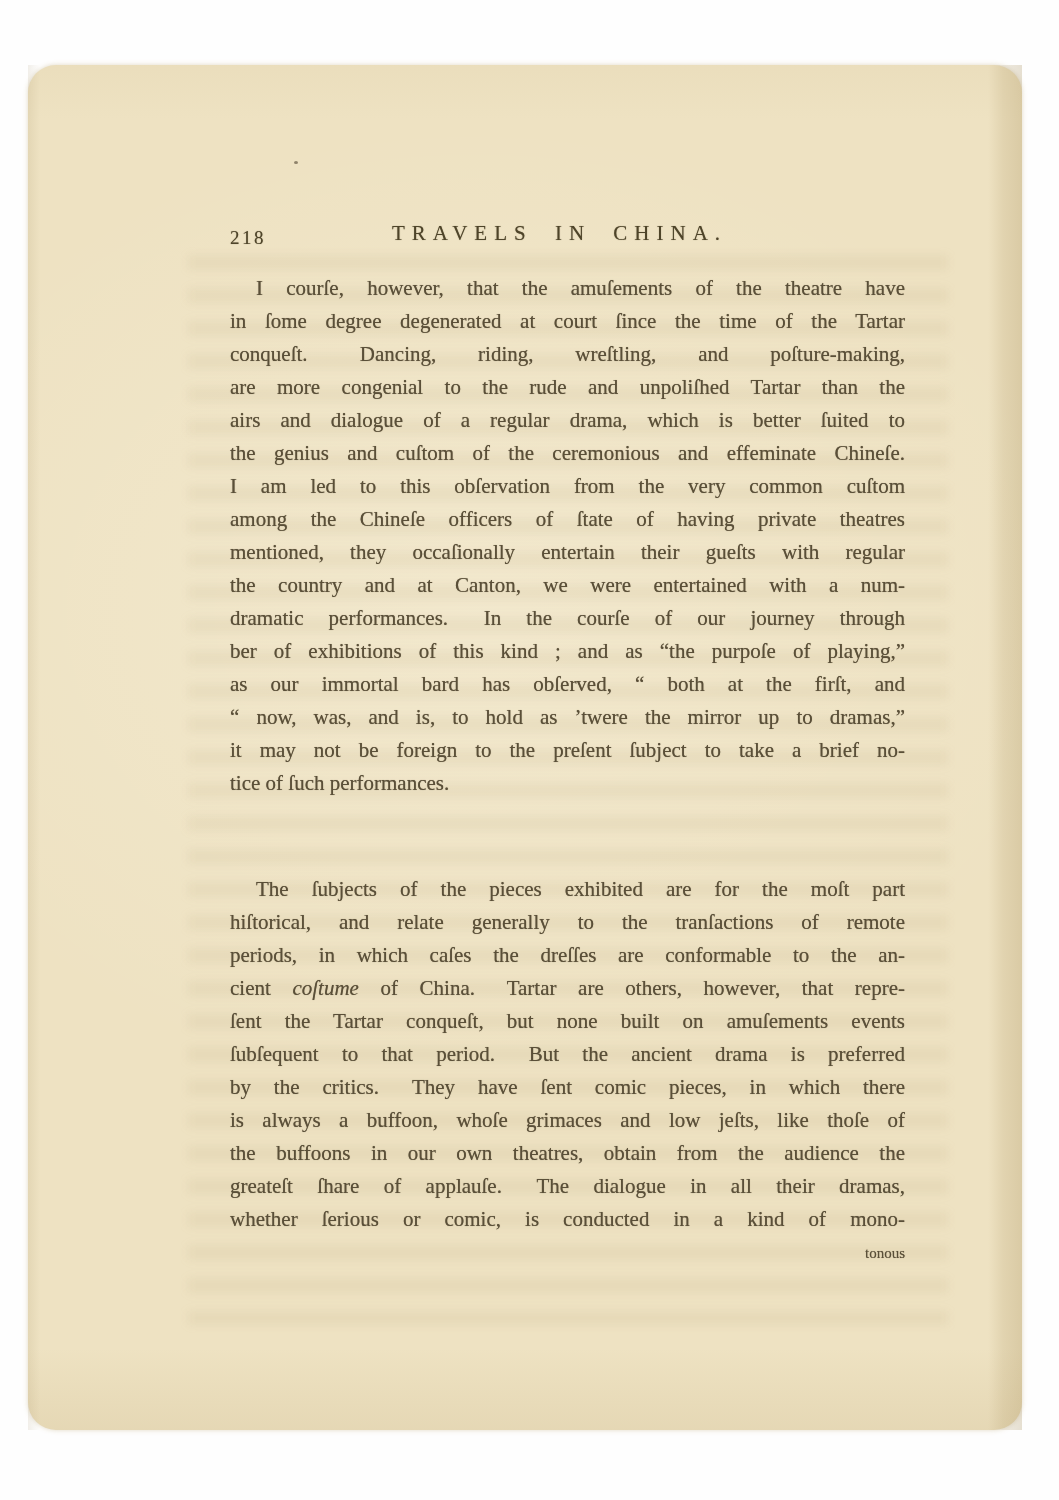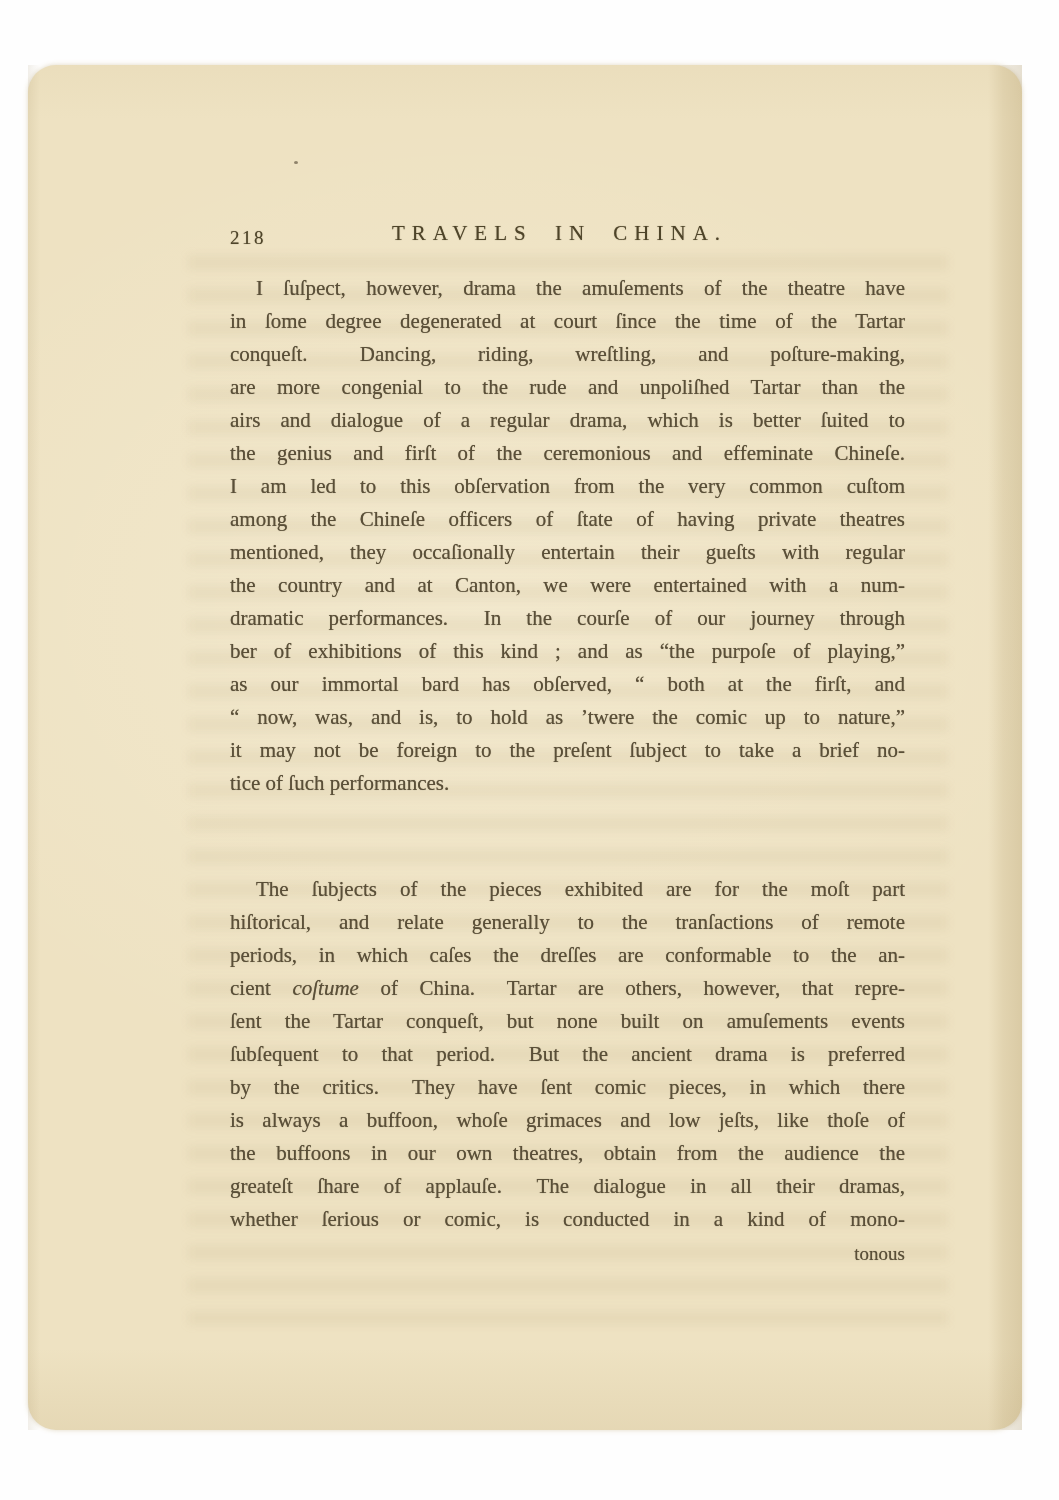--- a/index.html
+++ b/index.html
@@ -122,54 +122,54 @@
     text-align-last: justify;
   }
   .line.indent { text-indent: 26px; }
   .line em { font-style: italic; }
   .catchword-row {
     position: absolute;
     left: 202px;
     top: 1172px;
     width: 675px;
     text-align: right;
-    font-size: 19px;
+    font-size: 15px;
     line-height: 33px;
     color: #5a4f38;
     text-shadow: 0 0 0.7px rgba(90,79,56,0.75);
   }
 </style>
 </head>
 <body>
 
 <div class="scan-surround">
   <div class="page">
     <div class="ghosting"></div>
     <div class="ink-speck"></div>
 
     <div class="header-row">
       <span class="page-number">218</span>
       <span class="running-title">TRAVELS IN CHINA.</span>
     </div>
 
     <div class="textblock" id="para1">
-      <div class="line j indent">I ſuſpect, however, drama the amuſements of the theatre have</div>
+      <div class="line j indent">I courſe, however, that the amuſements of the theatre have</div>
       <div class="line j">in ſome degree degenerated at court ſince the time of the Tartar</div>
       <div class="line j">conqueſt.  Dancing, riding, wreſtling, and poſture-making,</div>
       <div class="line j">are more congenial to the rude and unpoliſhed Tartar than the</div>
       <div class="line j">airs and dialogue of a regular drama, which is better ſuited to</div>
-      <div class="line j">the genius and firſt of the ceremonious and effeminate Chineſe.</div>
+      <div class="line j">the genius and cuſtom of the ceremonious and effeminate Chineſe.</div>
       <div class="line j">I am led to this obſervation from the very common cuſtom</div>
       <div class="line j">among the Chineſe officers of ſtate of having private theatres</div>
       <div class="line j">mentioned, they occaſionally entertain their gueſts with regular</div>
       <div class="line j">the country and at Canton, we were entertained with a num-</div>
       <div class="line j">dramatic performances.  In the courſe of our journey through</div>
       <div class="line j">ber of exhibitions of this kind ; and as “the purpoſe of playing,”</div>
       <div class="line j">as our immortal bard has obſerved, “ both at the firſt, and</div>
-      <div class="line j">“ now, was, and is, to hold as ’twere the comic up to nature,”</div>
+      <div class="line j">“ now, was, and is, to hold as ’twere the mirror up to dramas,”</div>
       <div class="line j">it may not be foreign to the preſent ſubject to take a brief no-</div>
       <div class="line">tice of ſuch performances.</div>
     </div>
 
     <div class="textblock" id="para2">
       <div class="line j indent">The ſubjects of the pieces exhibited are for the moſt part</div>
       <div class="line j">hiſtorical, and relate generally to the tranſactions of remote</div>
       <div class="line j">periods, in which caſes the dreſſes are conformable to the an-</div>
       <div class="line j"><span>cient </span><em>coſtume</em><span> of China.  Tartar are others, however, that repre-</span></div>
       <div class="line j">ſent the Tartar conqueſt, but none built on amuſements events</div>

